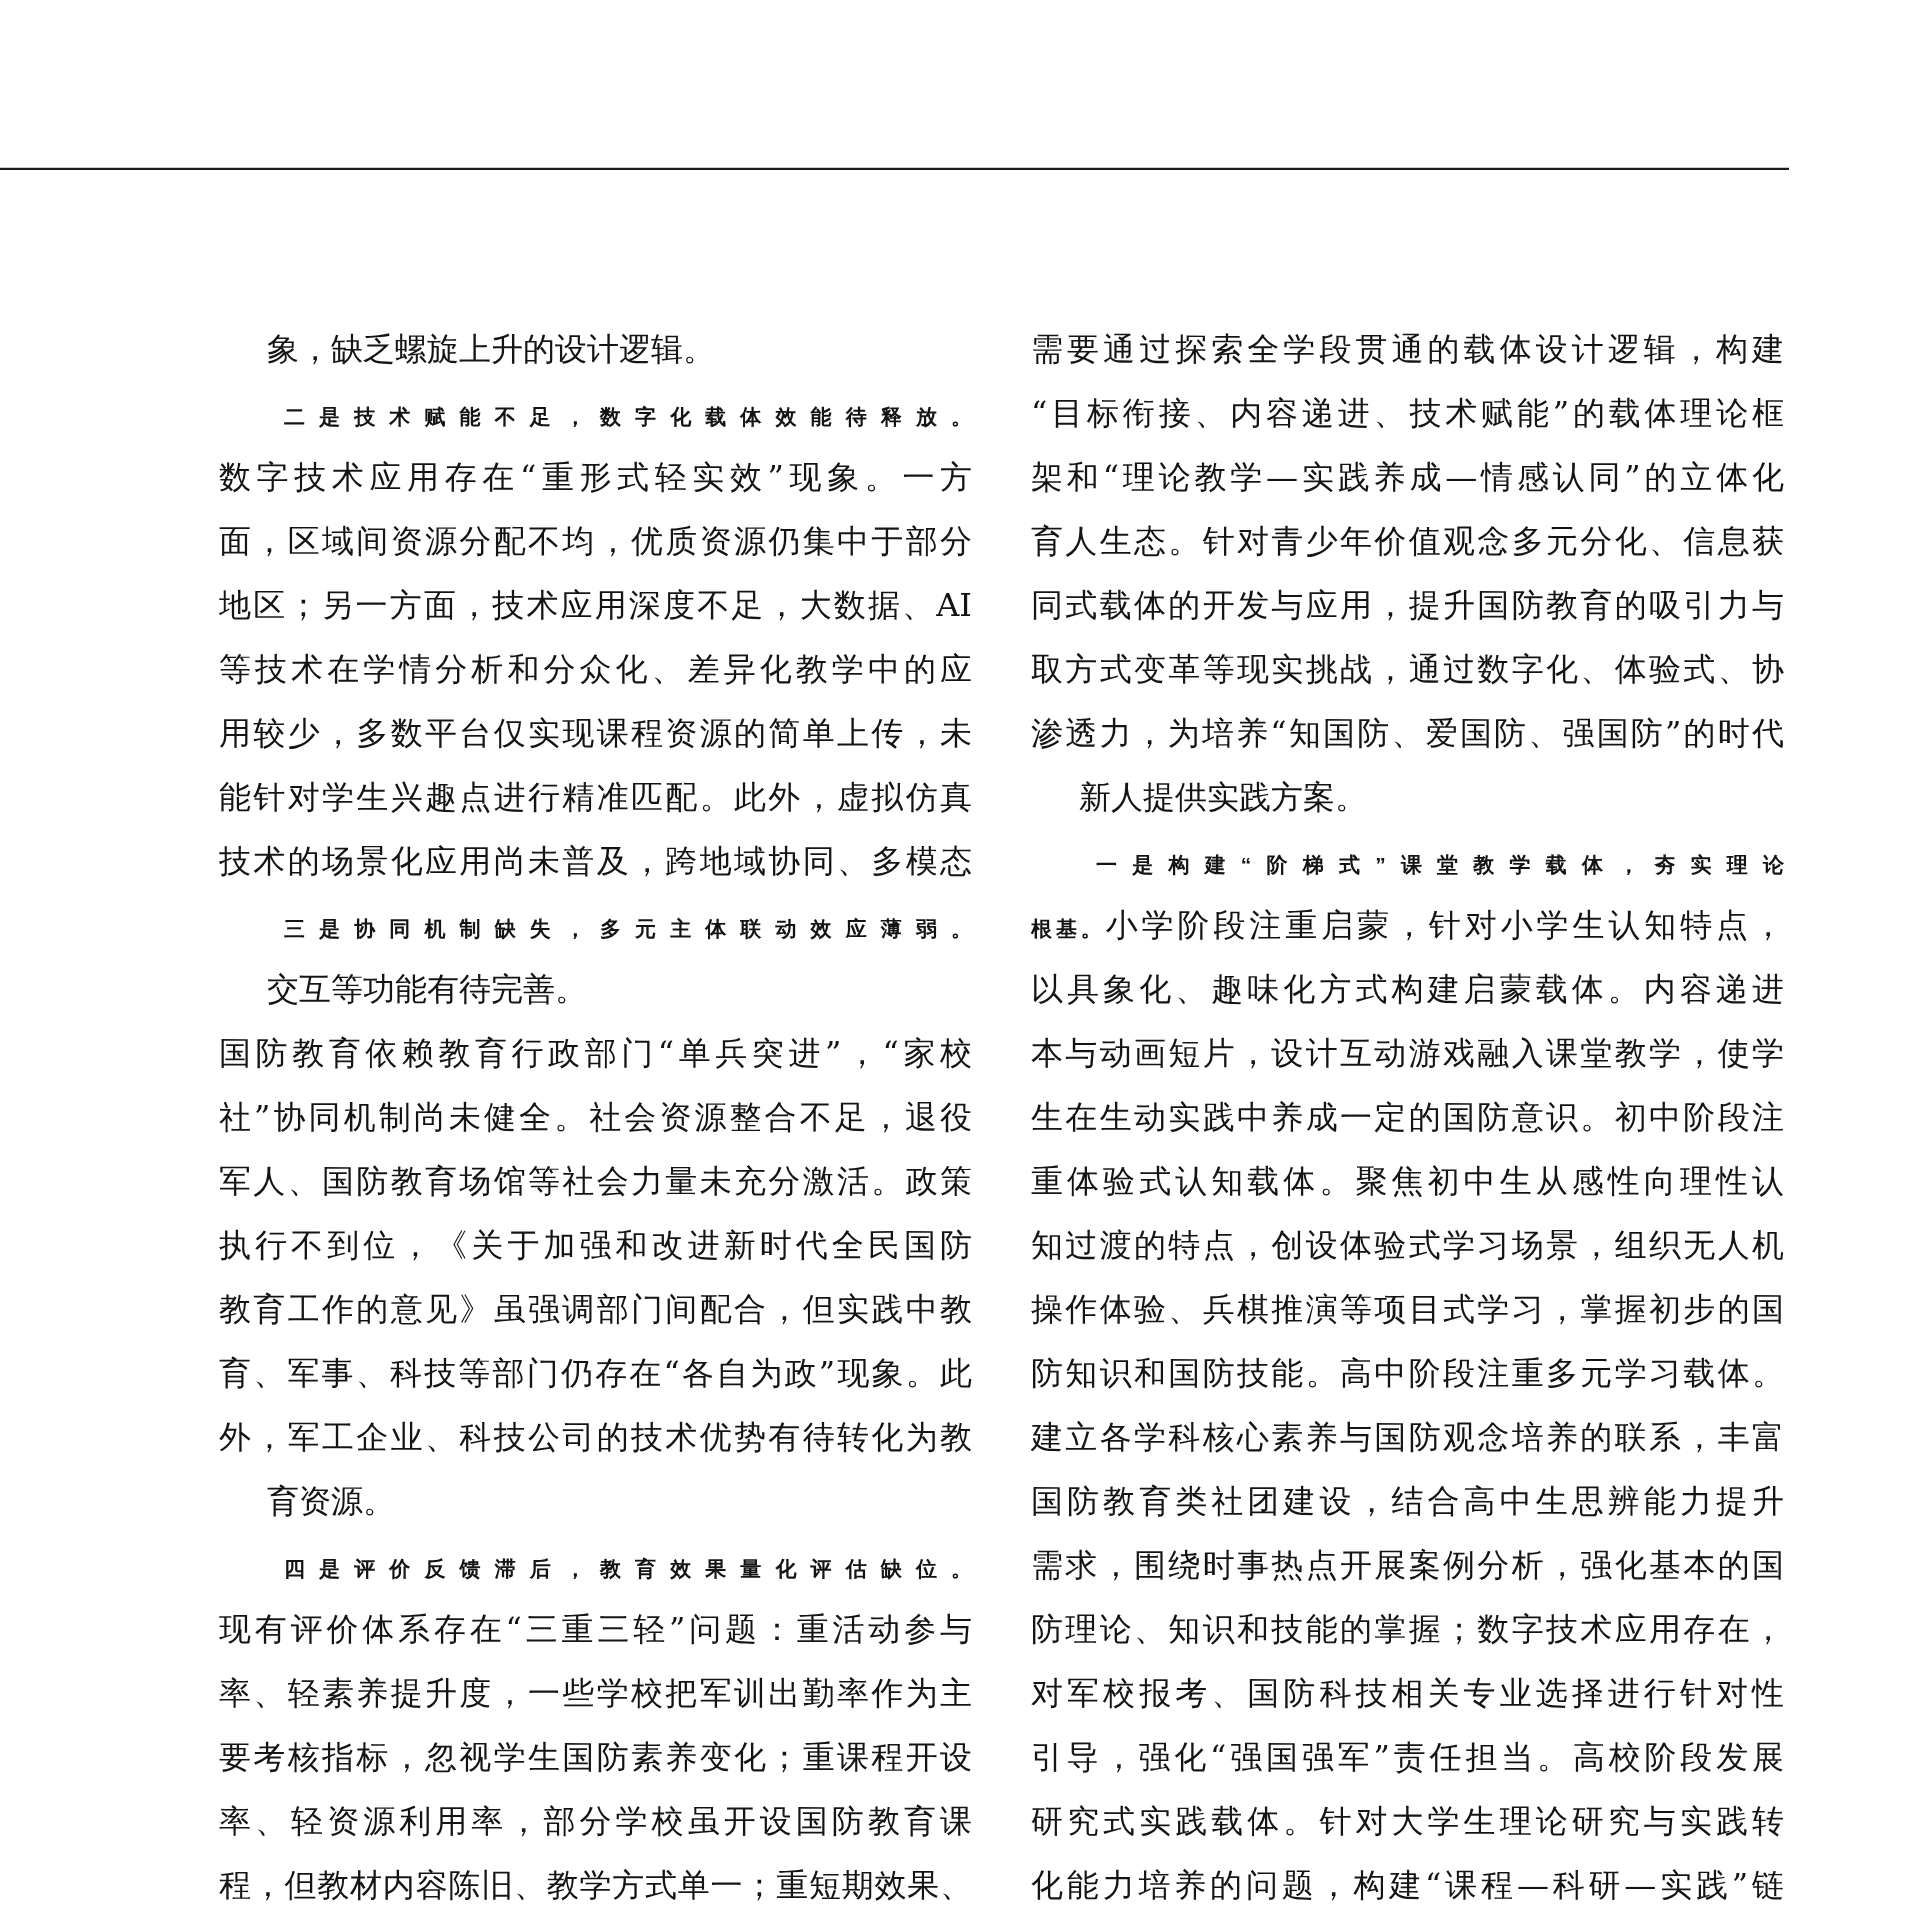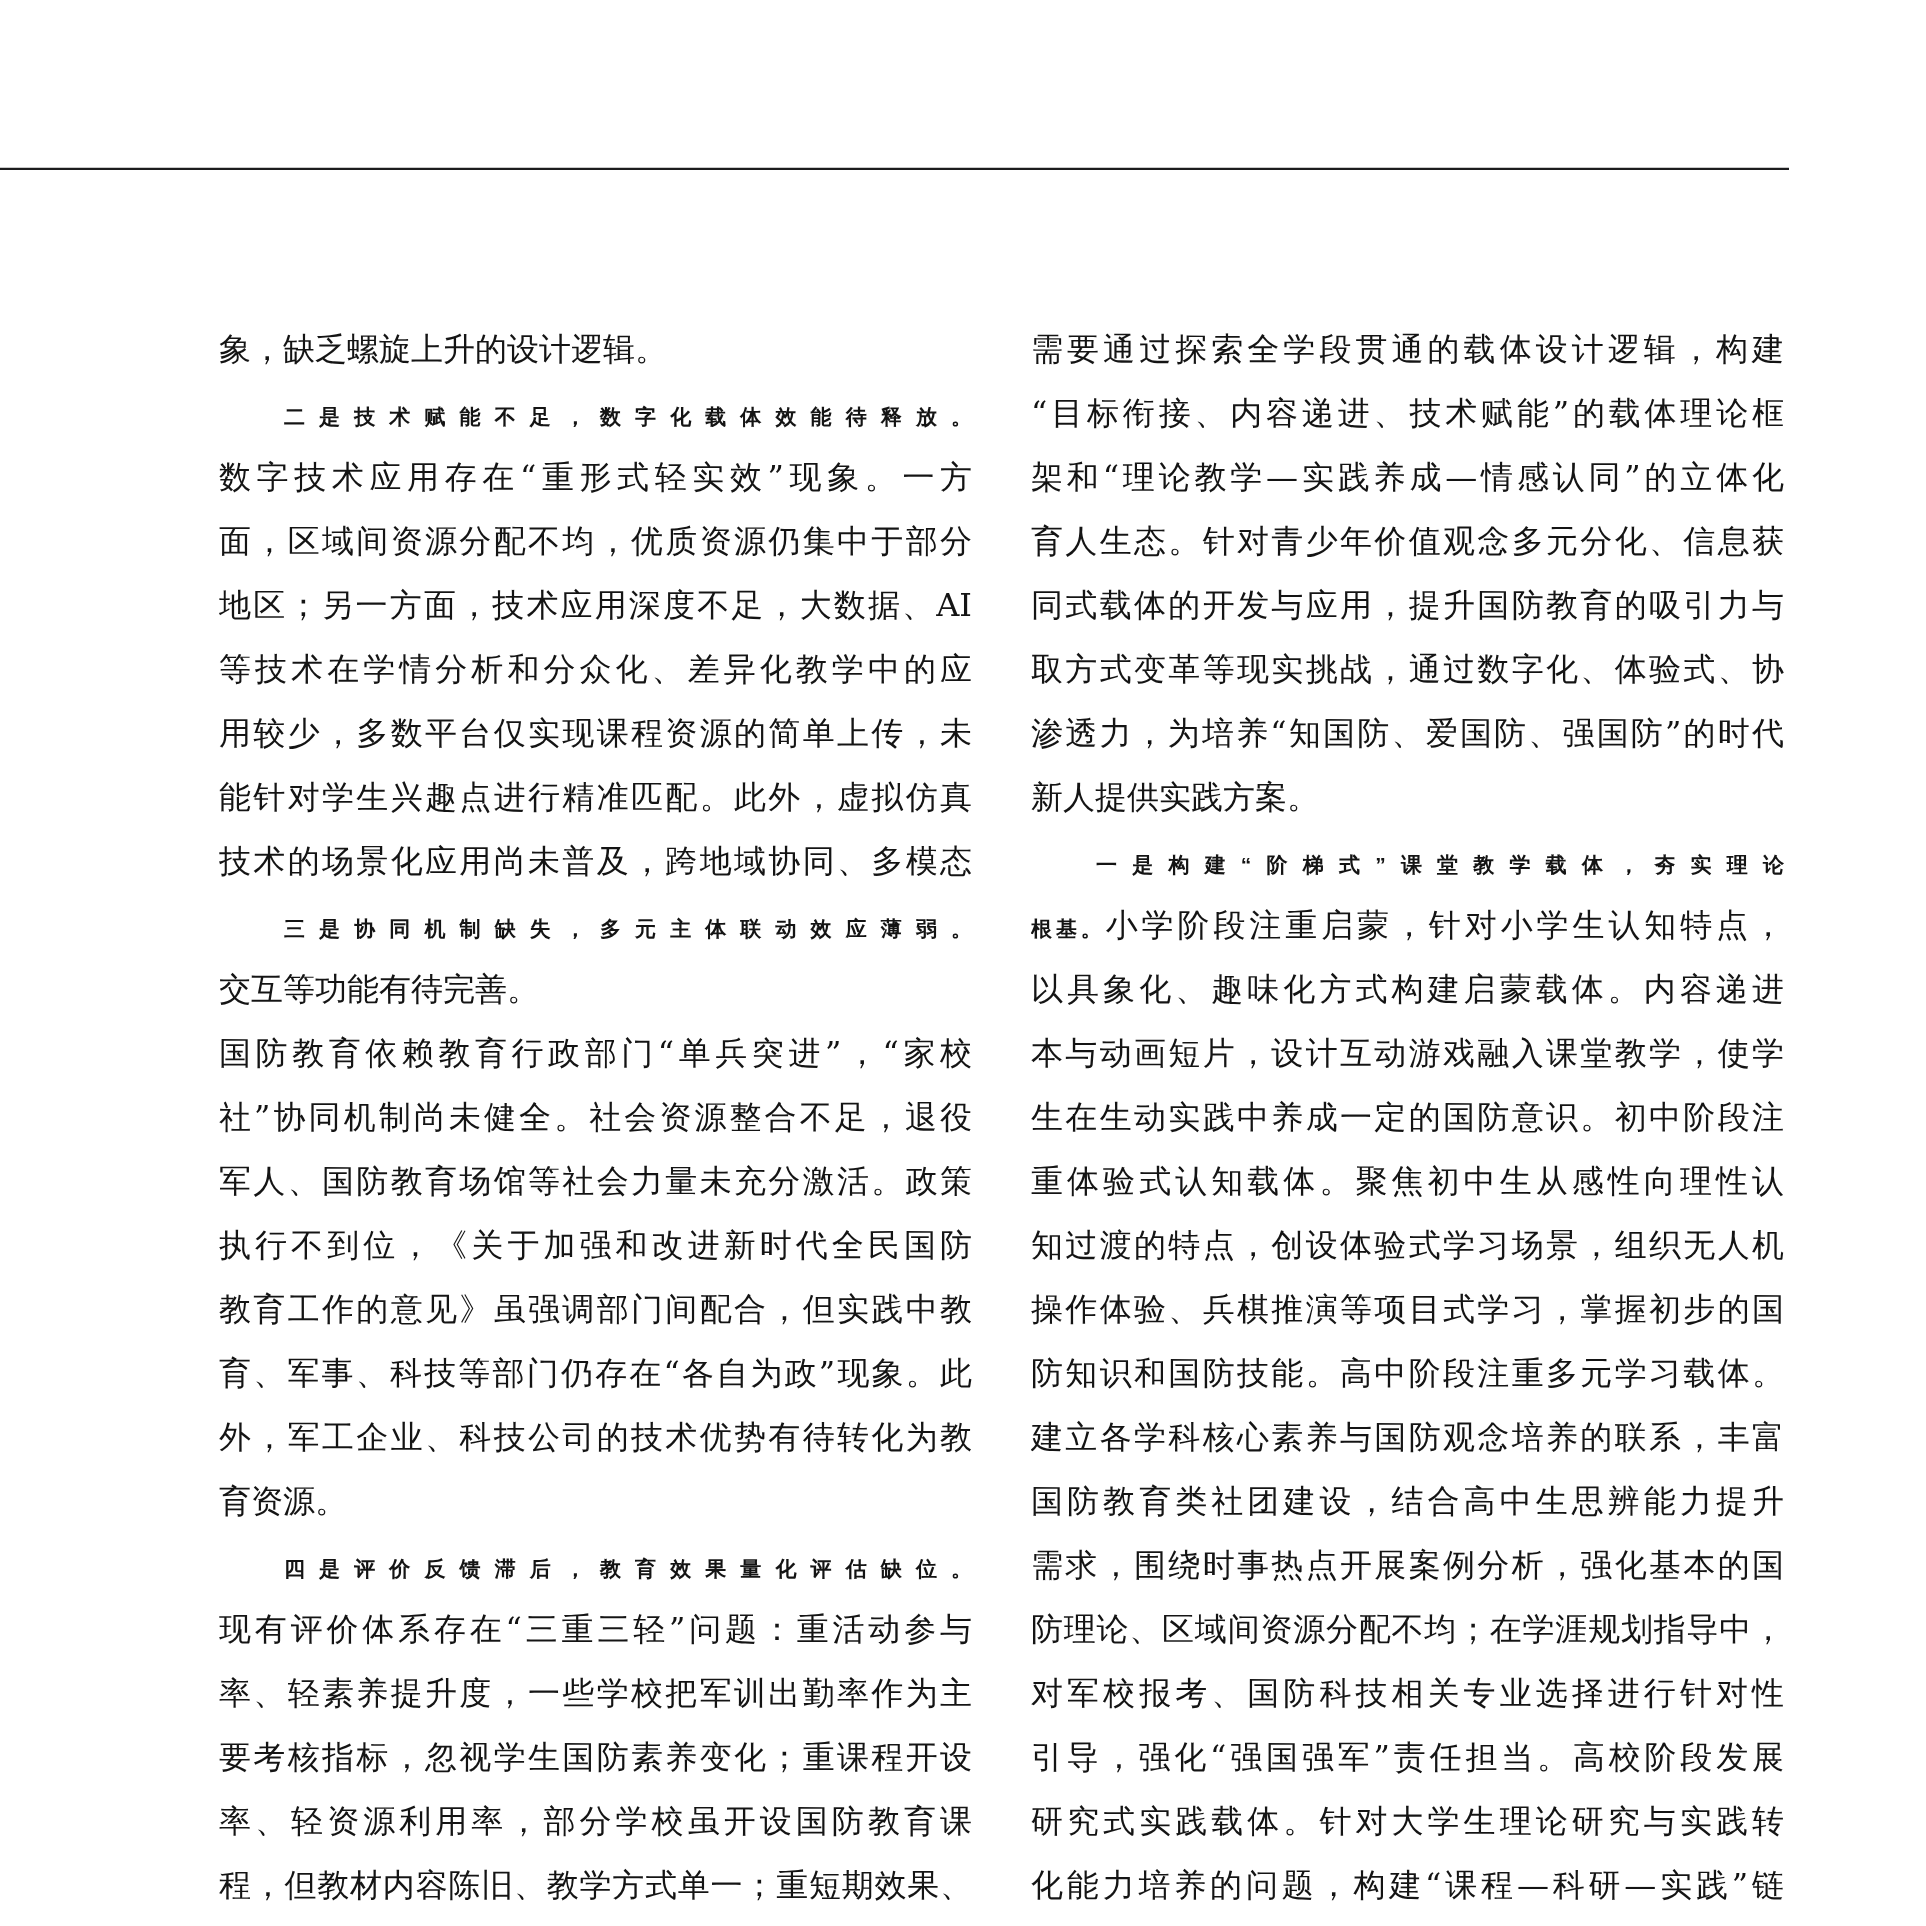--- a/index.html
+++ b/index.html
@@ -26,21 +26,21 @@
   .col-right{left:1031px;}
   .line{
     height:64px;line-height:64px;
     font-size:32px;
     text-align:justify;
     text-align-last:justify;
     text-justify:inter-character;
     overflow:hidden;
   }
   .line.indent{padding-left:65px;}
-  .line.last-left{text-align-last:left;}
+  .line.last-left{text-align-last:left;margin-left:48px;}
   .seg-b{
     font-family:"Liberation Sans",sans-serif;
     font-weight:bold;
     font-size:21px;
   }
 </style>
 </head>
 <body>
 
 <div class="page">
@@ -93,21 +93,21 @@
         <div class="line"><span class="seg-r">以具象化、趣味化方式构建启蒙载体。内容递进</span></div>
         <div class="line"><span class="seg-r">本与动画短片，设计互动游戏融入课堂教学，使学</span></div>
         <div class="line"><span class="seg-r">生在生动实践中养成一定的国防意识。初中阶段注</span></div>
         <div class="line"><span class="seg-r">重体验式认知载体。聚焦初中生从感性向理性认</span></div>
         <div class="line"><span class="seg-r">知过渡的特点，创设体验式学习场景，组织无人机</span></div>
         <div class="line"><span class="seg-r">操作体验、兵棋推演等项目式学习，掌握初步的国</span></div>
         <div class="line"><span class="seg-r">防知识和国防技能。高中阶段注重多元学习载体。</span></div>
         <div class="line"><span class="seg-r">建立各学科核心素养与国防观念培养的联系，丰富</span></div>
         <div class="line"><span class="seg-r">国防教育类社团建设，结合高中生思辨能力提升</span></div>
         <div class="line"><span class="seg-r">需求，围绕时事热点开展案例分析，强化基本的国</span></div>
-        <div class="line"><span class="seg-r">防理论、区域间资源分配不均；在学涯规划指导中，</span></div>
+        <div class="line"><span class="seg-r">防理论、知识和技能的掌握；数字技术应用存在，</span></div>
         <div class="line"><span class="seg-r">对军校报考、国防科技相关专业选择进行针对性</span></div>
         <div class="line"><span class="seg-r">引导，强化“强国强军”责任担当。高校阶段发展</span></div>
         <div class="line"><span class="seg-r">研究式实践载体。针对大学生理论研究与实践转</span></div>
         <div class="line"><span class="seg-r">化能力培养的问题，构建“课程—科研—实践”链</span></div>
         <div class="line"><span class="seg-r">条。开设选修课，支持学生参与国防相关课题研</span></div>
       </div>
     </div>
 
 </div>
 

